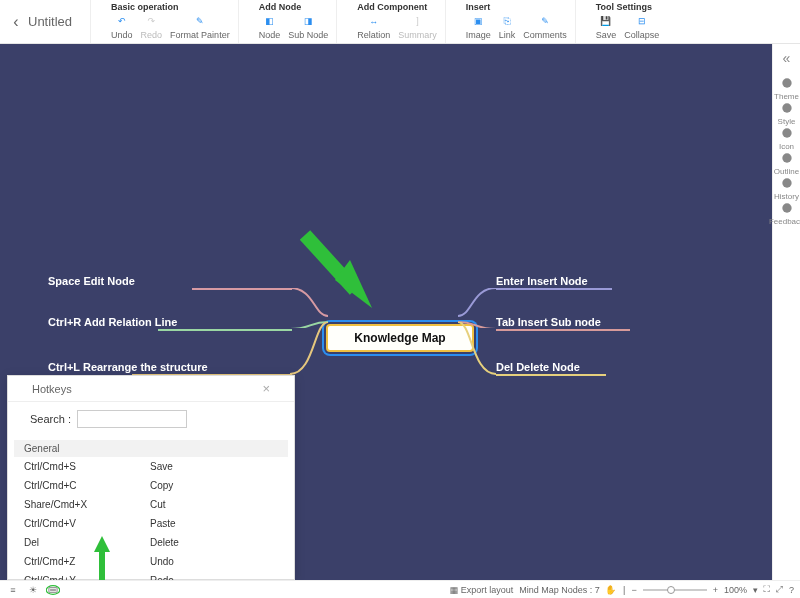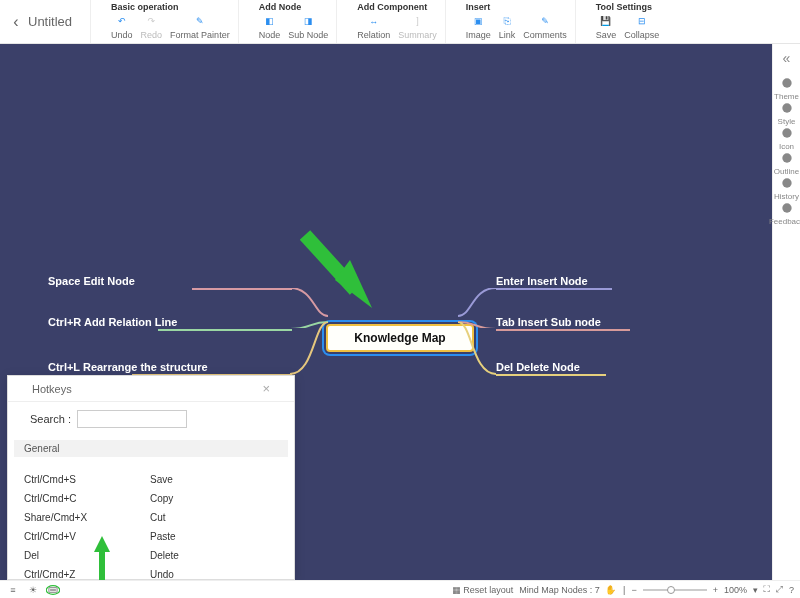--- a/index.html
+++ b/index.html
@@ -43,21 +43,21 @@
 .zoom-track { width:64px; height:2px; background:#ccc; position:relative; }
 .zoom-thumb { width:8px; height:8px; border-radius:50%; background:#fff; border:1px solid #999; position:absolute; top:-3px; left:24px; }
 .circle-green { border:2px solid #2fbf3a; border-radius:50%; stroke:#2fbf3a; }
 
 
 .panel { position:absolute; left:7px; right:auto; bottom:18px; width:288px; height:205px; background:#fff; border:1px solid #ddd; box-shadow:0 2px 10px rgba(0,0,0,.15); font-size:11px; color:#333; }
 .panel-hdr { display:flex; align-items:center; padding:5px 24px; border-bottom:1px solid #eee; font-size:11px; color:#666; }
 .panel-hdr .x { margin-left:auto; color:#aaa; font-size:13px; }
 .panel-search { padding:8px 16px 8px 22px; display:flex; align-items:center; gap:6px; font-size:11px; }
 .panel-search input { border:1px solid #ccc; height:18px; width:110px; font-size:10px; padding:0 3px; }
-.cat { background:#f2f2f2; padding:3px 10px; font-size:10px; color:#555; margin:4px 6px 13px; }
+.cat { background:#f2f2f2; padding:3px 10px; font-size:10px; color:#555; margin:4px 6px 0; }
 .hk-row { display:flex; padding:4px 16px; font-size:10px; }
 .hk-row .k { width:126px; color:#333; }
 .hk-row .v { color:#333; }
 
 
 .arrow1 { position:absolute; left:300px; top:186px; }
 .arrow2 { position:absolute; left:92px; bottom:16px; }
 </style>
 </head>
 <body>
@@ -285,21 +285,21 @@
     <div class="bic">
       <svg width="20" height="14" viewBox="0 0 24 16">
           <ellipse class="circle-green" cx="12" cy="8" rx="11.5" ry="7.5" fill="none" stroke-width="2"></ellipse>
           <rect x="5" y="4" width="14" height="8" rx="1" fill="none" stroke="#555" stroke-width="1.2"></rect>
           <line x1="7" y1="7" x2="17" y2="7" stroke="#555"></line>
           <line x1="7" y1="9" x2="17" y2="9" stroke="#555"></line>
         </svg>
     </div>
   </div>
   <div class="br">
-    <span>▦ <span>Reset layout</span></span>
+    <span>▦ <span>Export layout</span></span>
     <span><span>Mind Map Nodes :</span> <span>7</span></span>
     <span>✋</span>
     <span>|</span>
     <span>−</span>
     <div class="zoom-track">
         <div class="zoom-thumb"></div>
       </div>
     <span>+</span>
     <span>100%</span>
     <span>▾</span>

